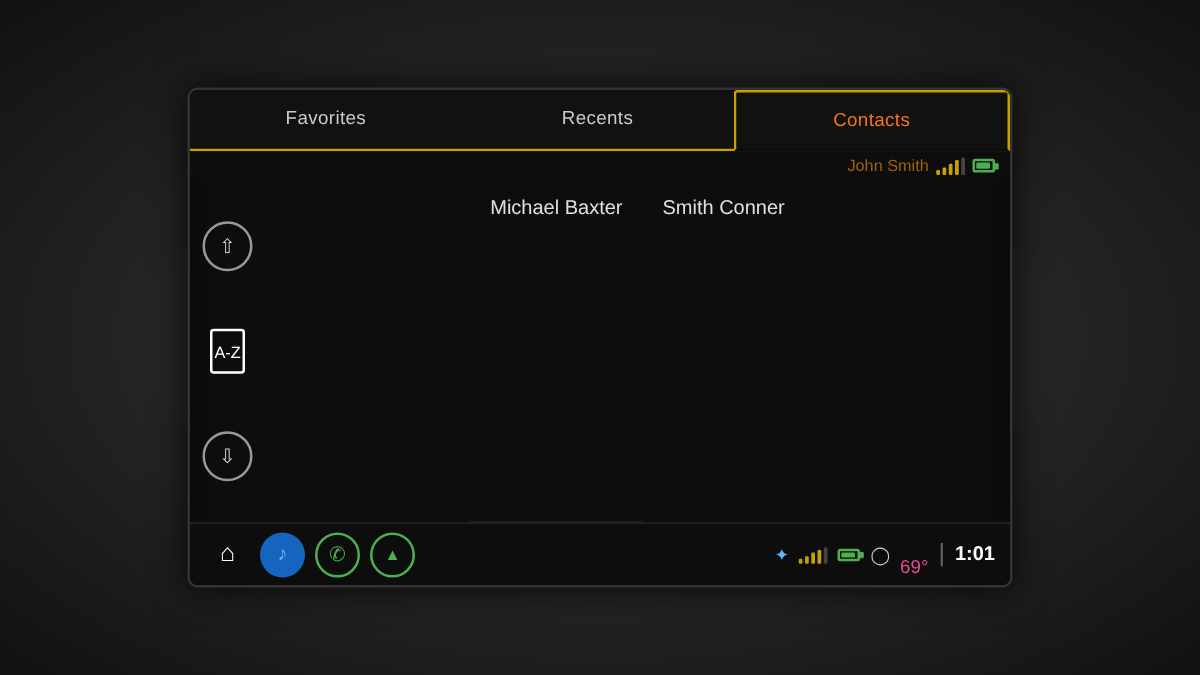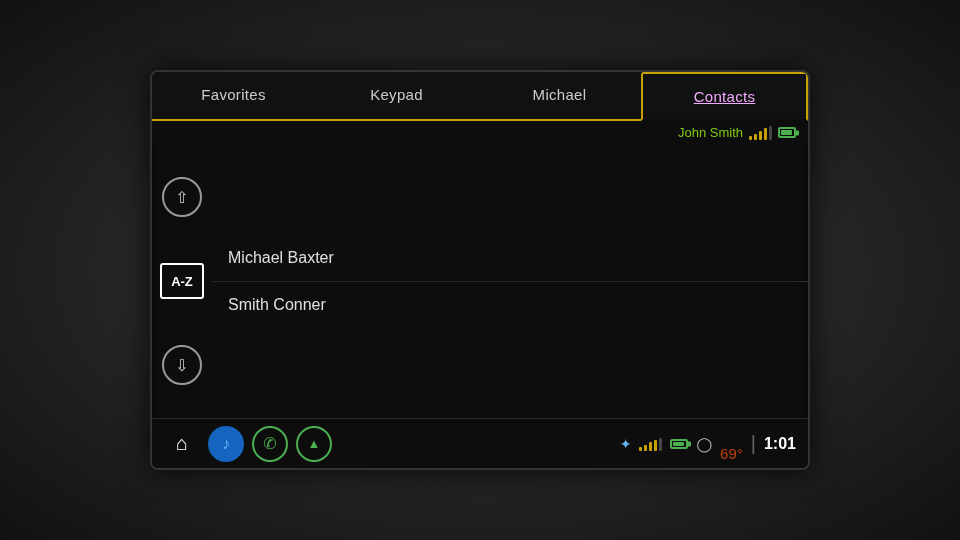--- a/index.html
+++ b/index.html
@@ -50,41 +50,40 @@
       padding: 14px 8px;
       text-align: center;
       color: #ccc;
       font-size: 15px;
       font-weight: 500;
       cursor: pointer;
       letter-spacing: 0.3px;
     }
 
     .tab.active {
-      color: #f0abfc;
+      color: #f97316;
       background: #111;
       border: 2px solid #c8a000;
       border-bottom: 2px solid #0d0d0d;
       margin-bottom: -2px;
       border-radius: 3px 3px 0 0;
-      text-decoration: underline;
     }
 
     
     .status-bar {
       display: flex;
       justify-content: flex-end;
       align-items: center;
       padding: 4px 12px;
       background: #0d0d0d;
       flex-shrink: 0;
     }
 
     .status-user {
-      color: #84cc16;
+      color: #a16207;
       font-size: 13px;
       display: flex;
       align-items: center;
       gap: 6px;
     }
 
     .signal-bars {
       display: flex;
       align-items: flex-end;
       gap: 2px;
@@ -154,39 +153,39 @@
       background: transparent;
       display: flex;
       align-items: center;
       justify-content: center;
       cursor: pointer;
       color: #ccc;
       font-size: 16px;
     }
 
     .az-btn {
-      width: 44px;
+      width: 28px;
       height: 36px;
       border: 2px solid #fff;
       background: transparent;
       color: #fff;
       font-size: 13px;
-      font-weight: bold;
+      font-weight: normal;
       display: flex;
       align-items: center;
       justify-content: center;
       cursor: pointer;
       border-radius: 3px;
     }
 
     
     .contact-list {
       flex: 1;
       display: flex;
-      flex-direction: column;
+      flex-direction: row;
       justify-content: center;
     }
 
     .contact-item {
       padding: 14px 16px;
       color: #e0e0e0;
       font-size: 16px;
       font-weight: 400;
       border-bottom: 1px solid #2a2a2a;
       cursor: pointer;
@@ -309,40 +308,39 @@
       font-size: 14px;
     }
 
     .time-display {
       color: #fff;
       font-size: 16px;
       font-weight: bold;
     }
 
     .temp-display {
-      color: #c2410c;
+      color: #ec4899;
       font-size: 15px;
       margin-top: 20px;
     }
 
     .divider {
       color: #666;
       font-size: 20px;
     }
   </style>
 </head>
 <body>
 
 <div class="car-frame">
   <div class="screen">
 
     <div class="tab-bar">
       <div class="tab">Favorites</div>
-      <div class="tab">Keypad</div>
-      <div class="tab">Michael</div>
+      <div class="tab">Recents</div>
       <div class="tab active">Contacts</div>
     </div>
 
     <div class="status-bar">
       <div class="status-user">
         <span>John Smith</span>
         <div class="signal-bars">
           <div class="signal-bar" style="height:4px"></div>
           <div class="signal-bar" style="height:6px"></div>
           <div class="signal-bar" style="height:9px"></div>

